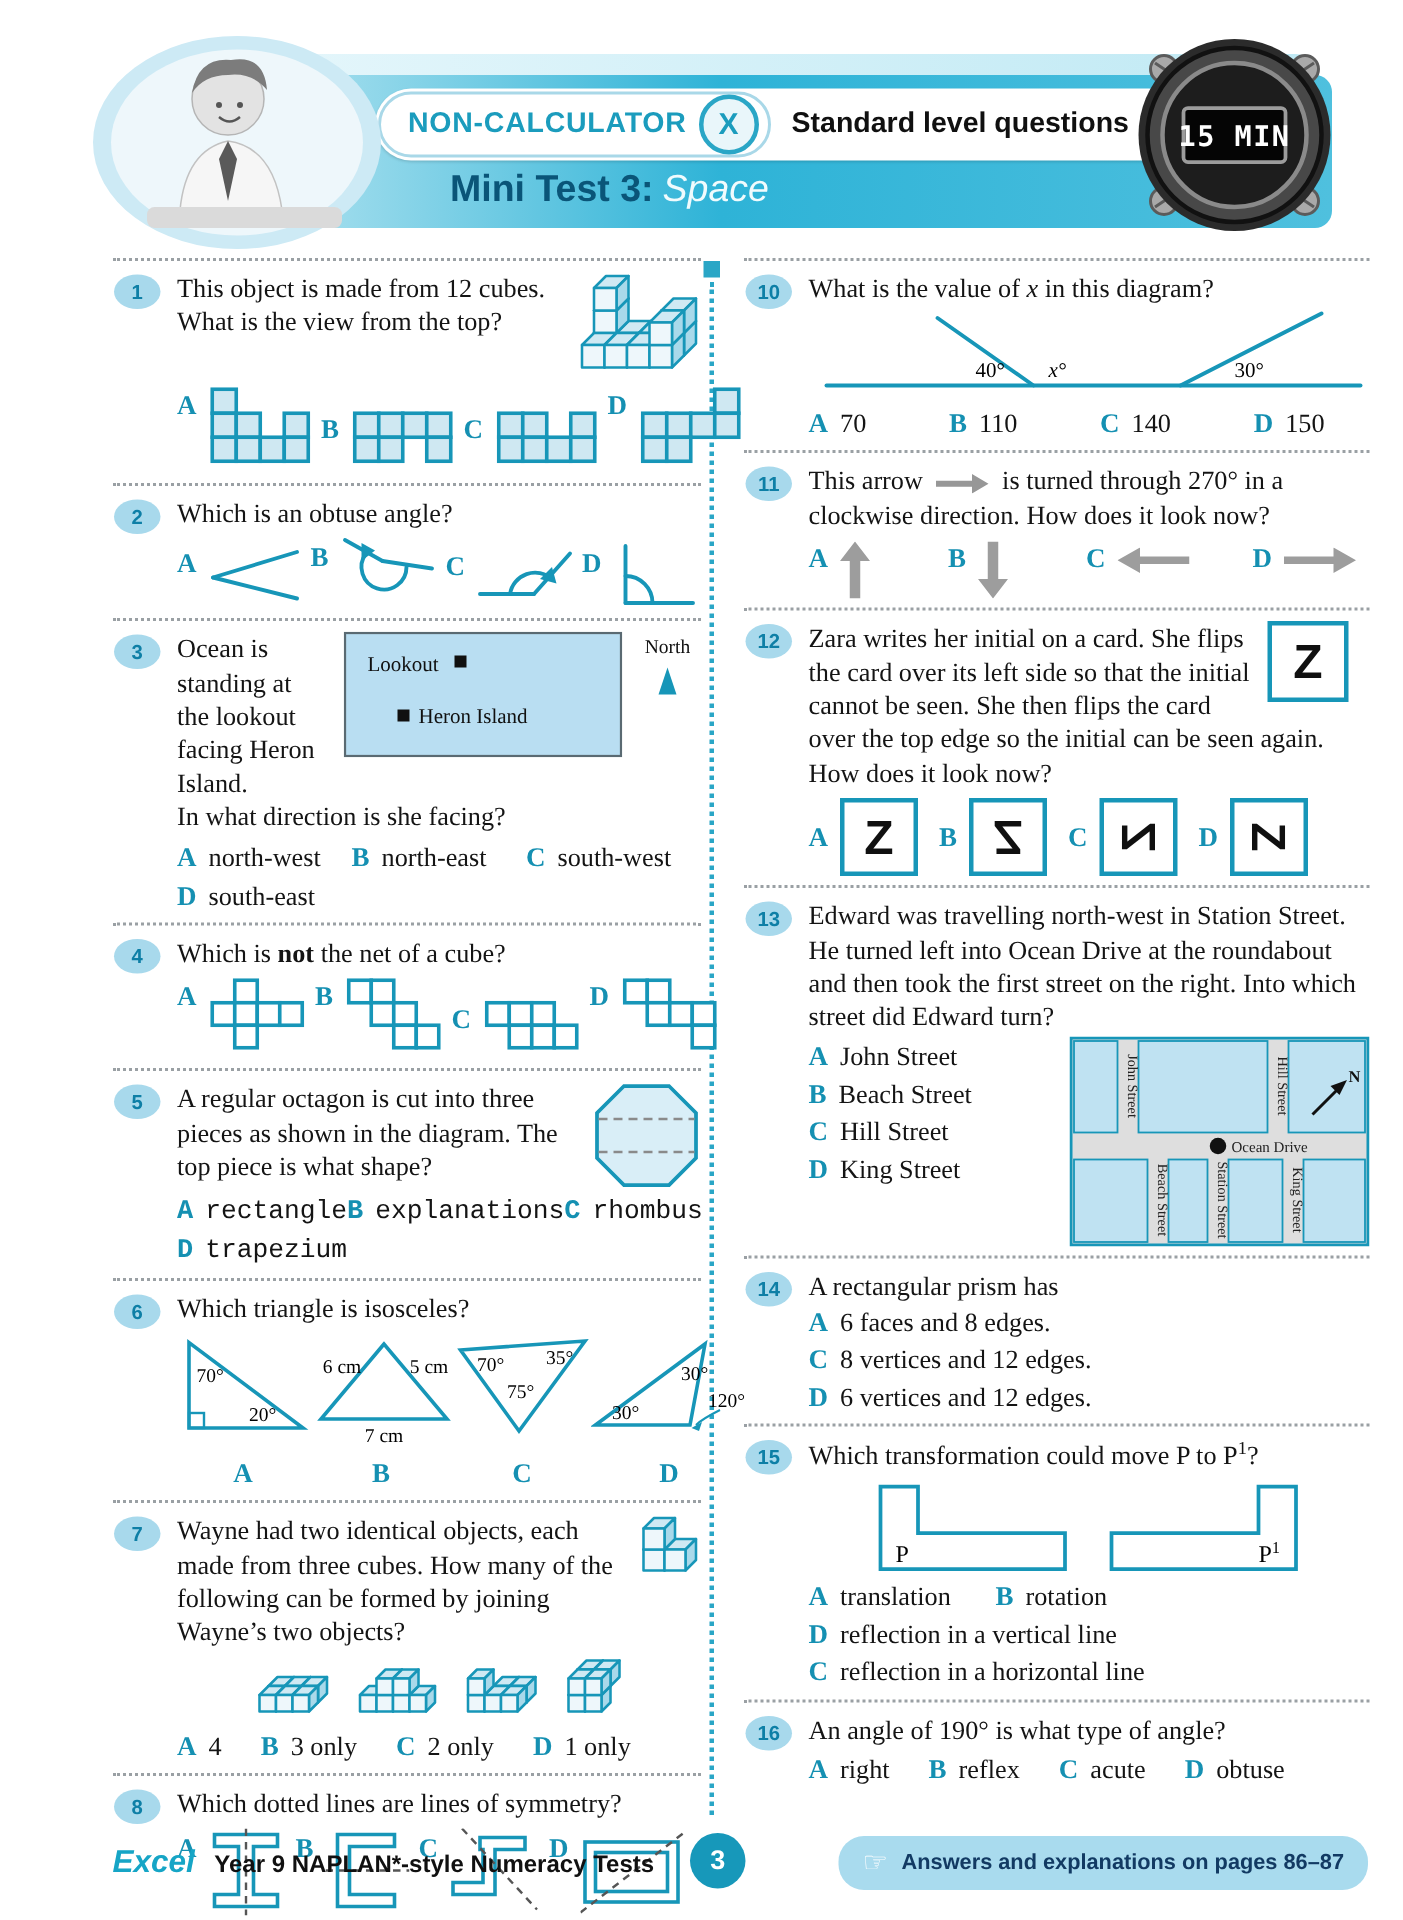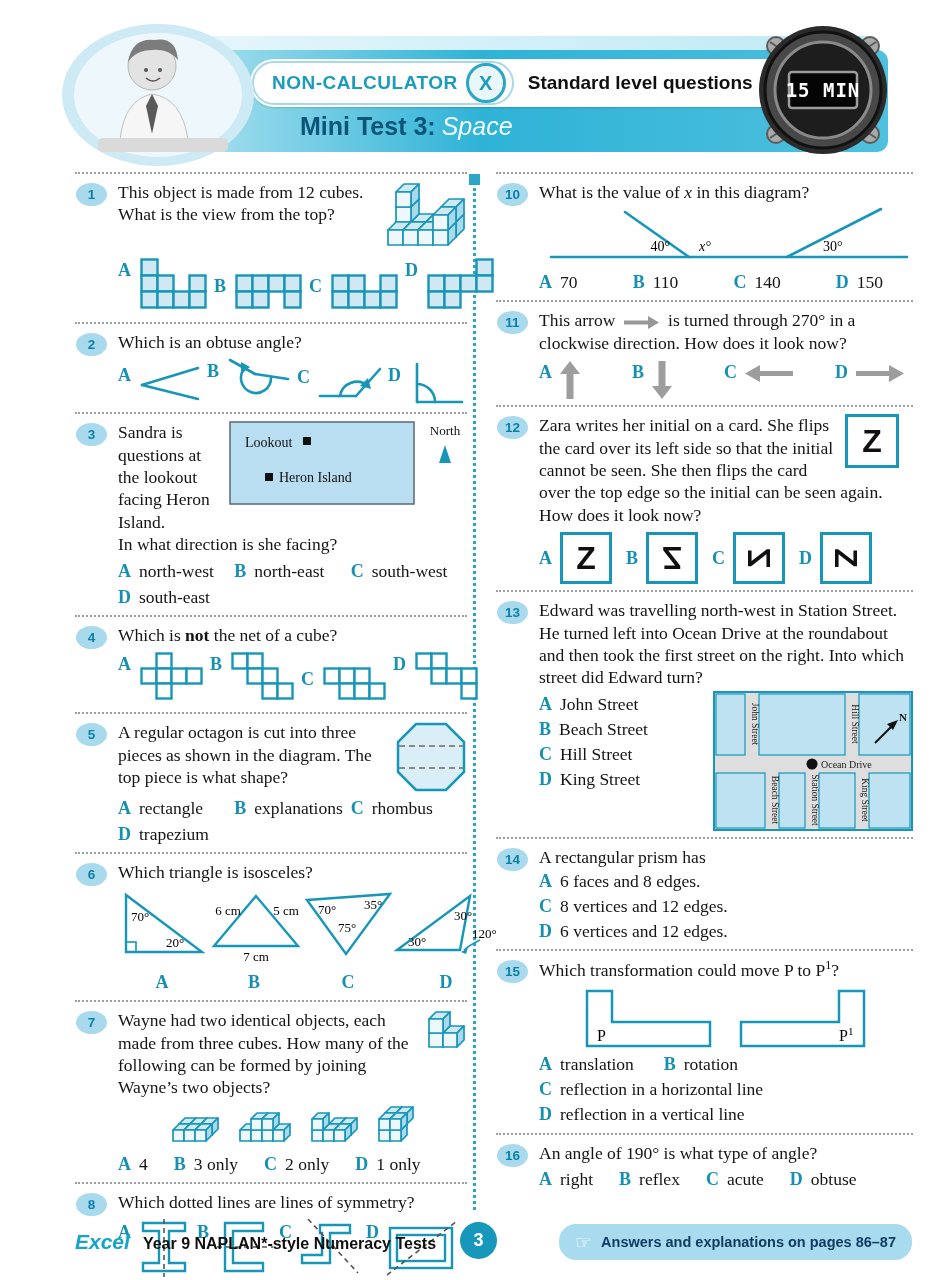--- a/index.html
+++ b/index.html
@@ -294,21 +294,21 @@
           <text x="16" y="26" font-size="14" fill="#101010">Lookout</text>
           <rect x="74" y="16" width="8" height="8" fill="#101010"></rect>
           <rect x="36" y="52" width="8" height="8" fill="#101010"></rect>
           <text x="50" y="61" font-size="14" fill="#101010">Heron Island</text>
         </svg>
         <svg width="44" height="70">
           <text x="22" y="14" font-size="13" text-anchor="middle" fill="#101010">North</text>
           <polygon points="22,24 28,42 16,42" fill="#1796b8"></polygon>
         </svg>
       </span>
-      <span>Sandra is questions at the lookout facing Heron Island.</span>
+      <span>Ocean is standing at the lookout facing Heron Island.</span>
       <div style="clear:both;"></div>
       <div>In what direction is she facing?</div>
       <div class="opt2">
         <span><span class="optL">A</span><span>north-west</span></span>
         <span><span class="optL">B</span><span>north-east</span></span>
         <span><span class="optL">C</span><span>south-west</span></span>
         <span><span class="optL">D</span><span>south-east</span></span>
       </div>
     </div>
   </div>
@@ -368,21 +368,21 @@
 
   <div class="q">
     <div class="qnum">5</div>
     <div class="qbody">
       <svg class="fr" width="72" height="72">
         <polygon points="21,3 51,3 69,21 69,51 51,69 21,69 3,51 3,21" fill="#d9eef7" stroke="#1796b8" stroke-width="2.5"></polygon>
         <line x1="4" y1="25" x2="68" y2="25" stroke="#8a8a8a" stroke-width="1.8" stroke-dasharray="6,4"></line>
         <line x1="4" y1="47" x2="68" y2="47" stroke="#8a8a8a" stroke-width="1.8" stroke-dasharray="6,4"></line>
       </svg>
       <span>A regular octagon is cut into three pieces as shown in the diagram. The top piece is what shape?</span>
-      <div class="opt2" style="clear:both;">
+      <div class="opt2" style="clear:both;font-family:Liberation Mono, monospace;">
         <span><span class="optL">A</span><span>rectangle</span></span>
         <span><span class="optL">B</span><span>explanations</span></span>
         <span><span class="optL">C</span><span>rhombus</span></span>
         <span><span class="optL">D</span><span>trapezium</span></span>
       </div>
     </div>
   </div>
 
   <div class="q">
     <div class="qnum">6</div>
@@ -728,22 +728,22 @@
         <svg width="128" height="60">
           <polygon points="2,33 100,33 100,2 125,2 125,57 2,57" fill="#fff" stroke="#1796b8" stroke-width="2.5"></polygon>
           <text x="100" y="52" font-size="16"><tspan>P</tspan><tspan dy="-6" font-size="11">1</tspan></text>
         </svg>
       </div>
       <div class="opt2">
         <span><span class="optL">A</span><span>translation</span></span>
         <span><span class="optL">B</span><span>rotation</span></span>
       </div>
       <div class="optstack">
+        <div><span class="optL">D</span><span>reflection in a vertical line</span></div>
         <div><span class="optL">C</span><span>reflection in a horizontal line</span></div>
-        <div><span class="optL">D</span><span>reflection in a vertical line</span></div>
       </div>
     </div>
   </div>
 
   <div class="q">
     <div class="qnum">16</div>
     <div class="qbody">
       <span>An angle of 190° is what type of angle?</span>
       <div class="optinline">
         <span class="oi"><span class="optL">A</span><span>right</span></span>

